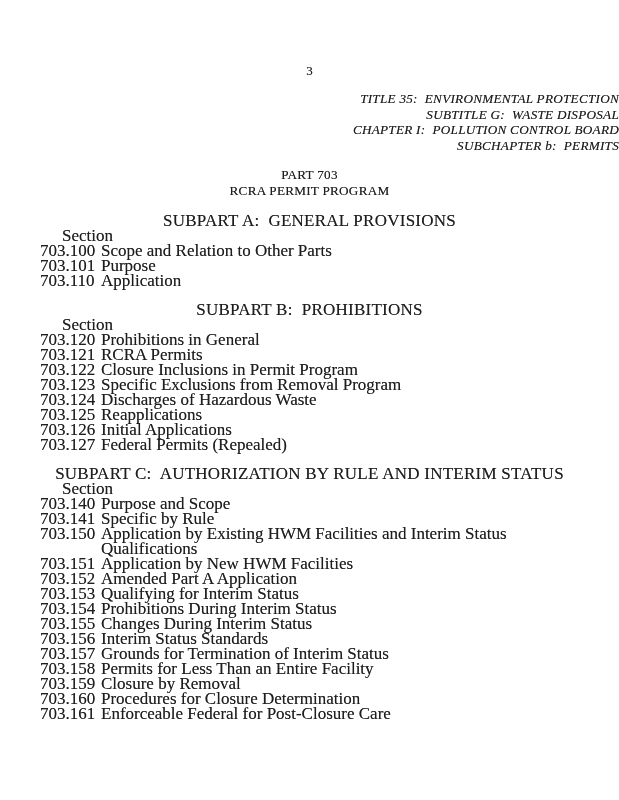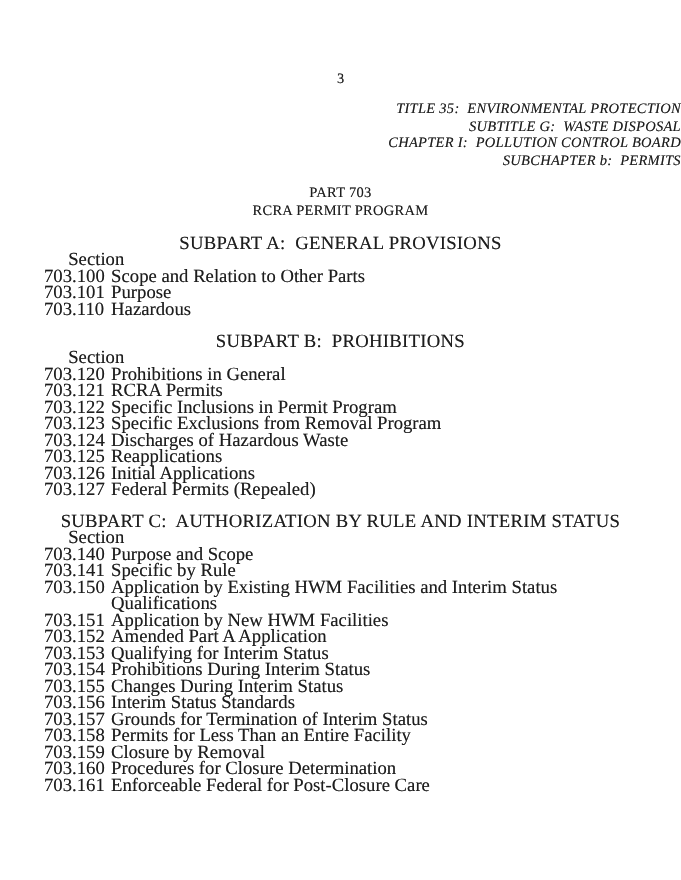--- a/index.html
+++ b/index.html
@@ -102,42 +102,42 @@
     <div class="entry-title">Scope and Relation to Other Parts</div>
   </div>
 
   <div class="entry">
     <div class="entry-number">703.101</div>
     <div class="entry-title">Purpose</div>
   </div>
 
   <div class="entry">
     <div class="entry-number">703.110</div>
-    <div class="entry-title">Hazardous</div>
+    <div class="entry-title">Application</div>
   </div>
 </div>
   </div>
 
   <div class="subpart">
     <div class="subpart-heading">SUBPART B:  PROHIBITIONS</div>
     <div class="section-label">Section</div>
     <div class="entries">
   <div class="entry">
     <div class="entry-number">703.120</div>
     <div class="entry-title">Prohibitions in General</div>
   </div>
 
   <div class="entry">
     <div class="entry-number">703.121</div>
     <div class="entry-title">RCRA Permits</div>
   </div>
 
   <div class="entry">
     <div class="entry-number">703.122</div>
-    <div class="entry-title">Specific Inclusions in Permit Program</div>
+    <div class="entry-title">Closure Inclusions in Permit Program</div>
   </div>
 
   <div class="entry">
     <div class="entry-number">703.123</div>
     <div class="entry-title">Specific Exclusions from Removal Program</div>
   </div>
 
   <div class="entry">
     <div class="entry-number">703.124</div>
     <div class="entry-title">Discharges of Hazardous Waste</div>

